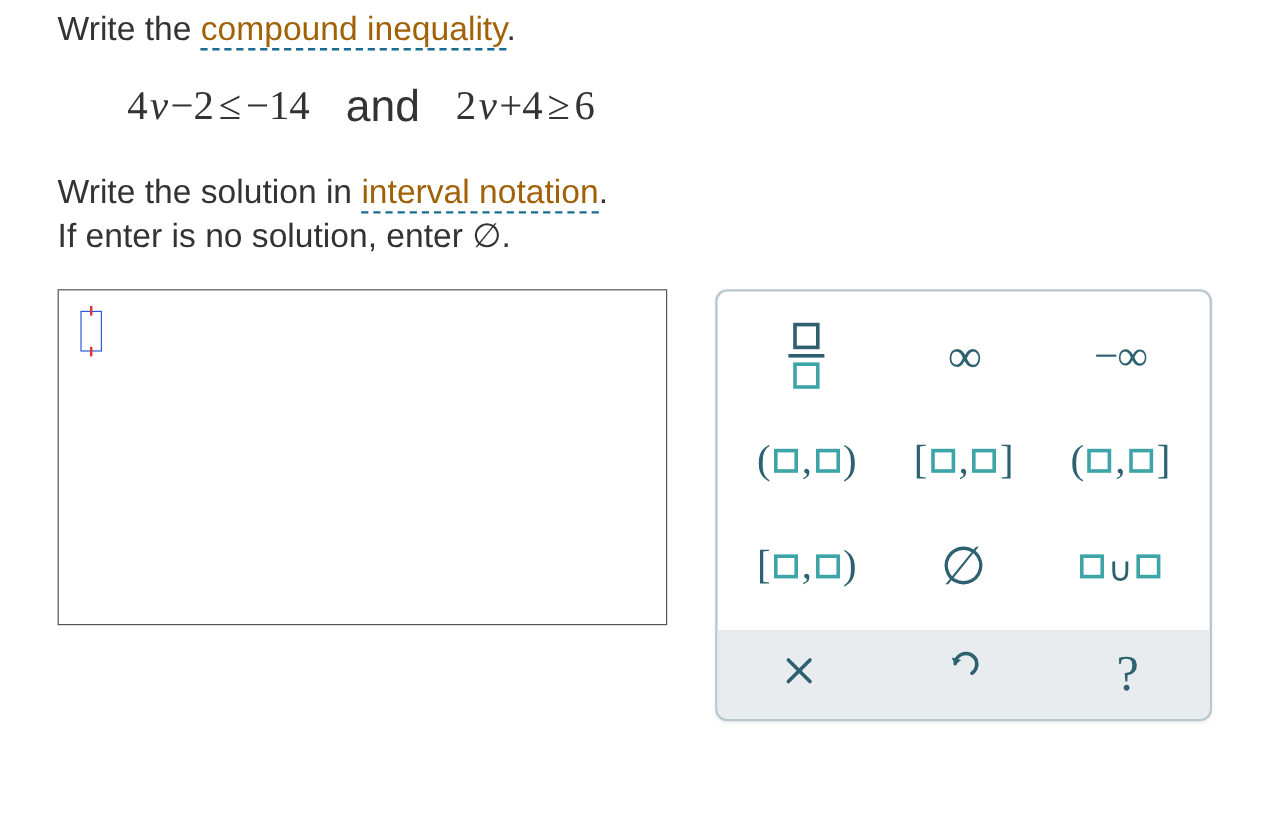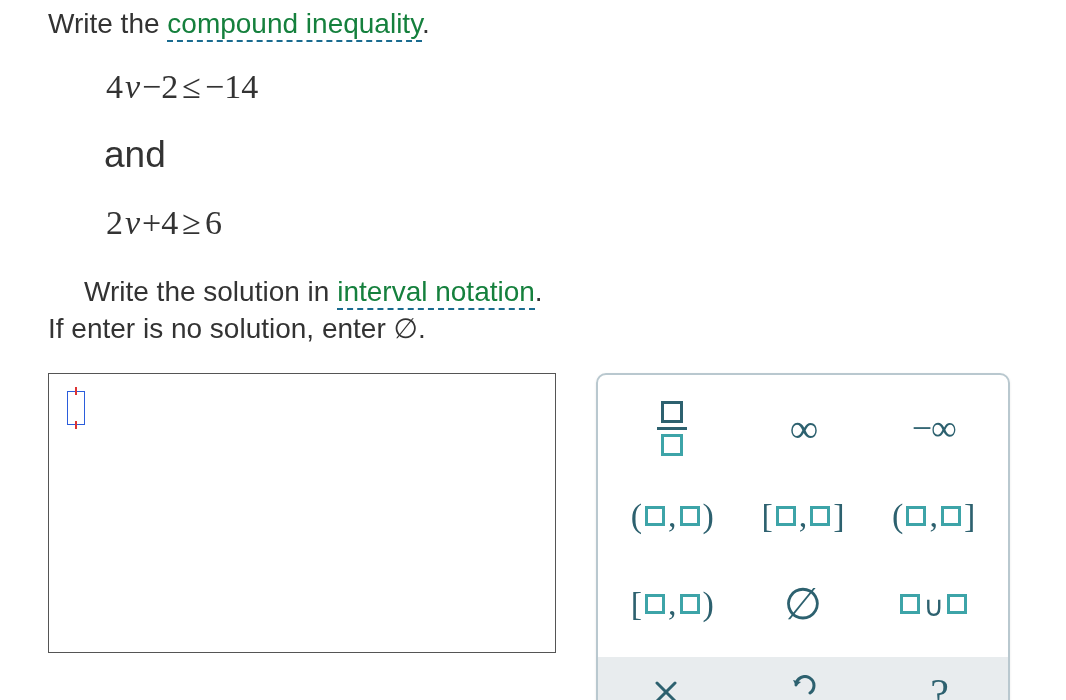--- a/index.html
+++ b/index.html
@@ -15,32 +15,32 @@
   }
   .content {
     padding: 8px 48px 0 48px;
   }
   .prompt-line {
     font-size: 28px;
     color: #333;
     margin-bottom: 28px;
   }
   .link {
-    color: #15803d;
+    color: #a16207;
     border-bottom: 2px dashed #1a6b8f;
     padding-bottom: 1px;
   }
   .math-row {
     margin-left: 56px;
     font-size: 34px;
     font-family: "Times New Roman", Times, serif;
     margin-bottom: 34px;
     display: flex;
+    align-items: center;
     gap: 28px;
-    flex-direction: column;
   }
   .math-expr { font-style: italic; }
   .math-expr .op { font-style: normal; padding: 0 2px; }
   .and-word {
     font-family: Arial, Helvetica, sans-serif;
     font-size: 37px;
     font-style: normal;
   }
   .answer-area {
     display: flex;
@@ -144,21 +144,21 @@
   <div class="math-row">
     <span class="math-expr">
       <span class="op">4</span><span>v</span><span class="op">−2</span><span class="op">≤</span><span class="op">−14</span>
     </span>
     <span class="and-word">and</span>
     <span class="math-expr">
       <span class="op">2</span><span>v</span><span class="op">+4</span><span class="op">≥</span><span class="op">6</span>
     </span>
   </div>
 
-  <div class="prompt-line" style="margin-bottom:4px;margin-left:36px;">
+  <div class="prompt-line" style="margin-bottom:4px;">
     <span>Write the solution in </span><span class="link">interval notation</span><span>.</span>
   </div>
   <div class="prompt-line">If enter is no solution, enter ∅.</div>
 
   <div class="answer-area">
     <div class="input-box">
       <span class="cursor-box">
         <span class="cursor-mark top"></span>
         <span class="cursor-mark bot"></span>
       </span>

